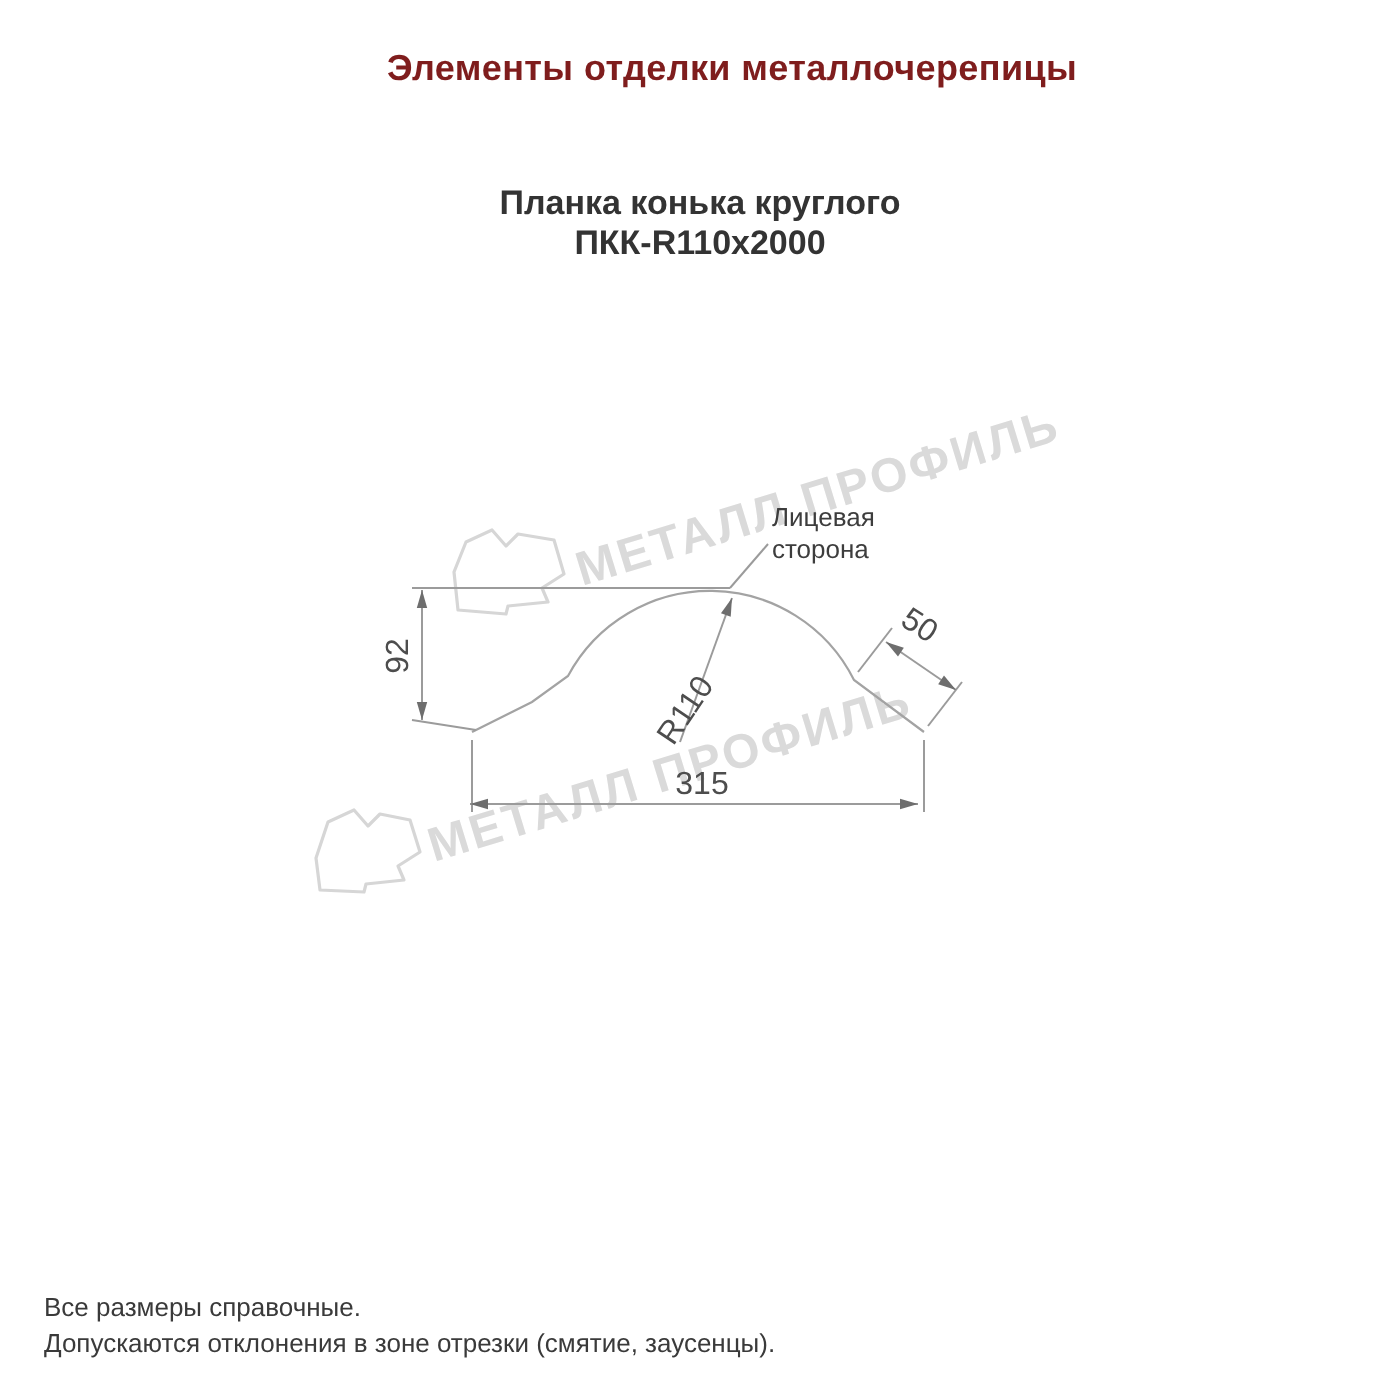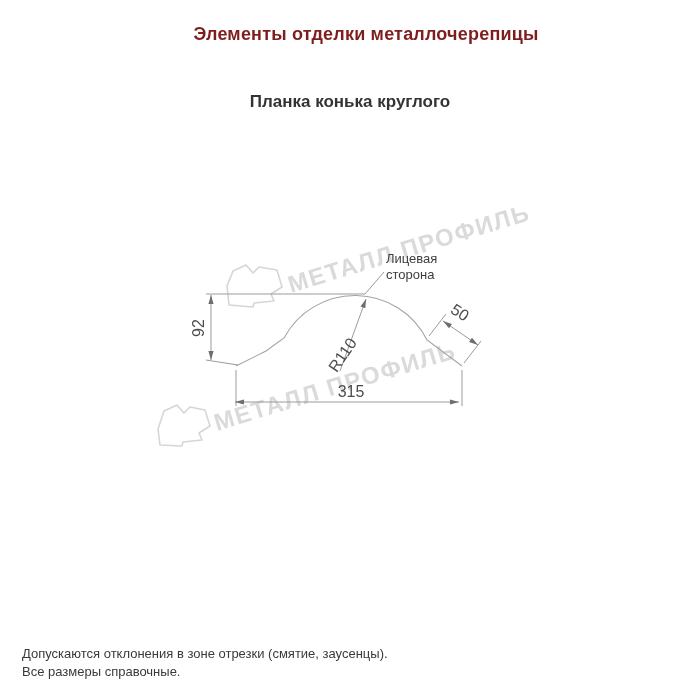--- a/index.html
+++ b/index.html
@@ -48,20 +48,21 @@
   .wm-text{font-size:24px;font-weight:bold;fill:#dadada;letter-spacing:1.5px;}
   .wm-icon{stroke:#d6d6d6;stroke-width:1.6;fill:none;stroke-linejoin:round;}
 </style>
 </head>
 <body>
 
 <div class="page-title">Элементы отделки металлочерепицы</div>
 
 <div class="subtitle">
   <div>Планка конька круглого</div>
+  <div>ПКК-R110х2000</div>
 </div>
 
 <svg class="drawing-svg" viewBox="0 0 700 700">
 
   <g>
     <path class="wm-icon" d="M 227,286 L 233,271 L 246,265 L 253,273 L 259,267 L 277,270 L 282,287 L 271,294 L 274,301 L 254,303 L 253,307 L 229,305 Z"></path>
     <text class="wm-text" transform="translate(291,293) rotate(-17)">МЕТАЛЛ ПРОФИЛЬ</text>
     <path class="wm-icon" d="M 158,429 L 164,411 L 177,405 L 184,413 L 190,407 L 205,410 L 210,426 L 199,433 L 202,440 L 183,442 L 182,446 L 160,445 Z"></path>
     <text class="wm-text" transform="translate(217,431) rotate(-17)">МЕТАЛЛ ПРОФИЛЬ</text>
   </g>
@@ -102,15 +103,15 @@
   </g>
 
   <g>
     <line class="thin" x1="365" y1="294" x2="384" y2="272"></line>
     <text class="label-text" x="386" y="263">Лицевая</text>
     <text class="label-text" x="386" y="279">сторона</text>
   </g>
 </svg>
 
 <div class="footer-notes">
+  <div>Все размеры справочные.</div>
   <div>Допускаются отклонения в зоне отрезки (смятие, заусенцы).</div>
-  <div>Все размеры справочные.</div>
 </div>
 
 </body></html>

